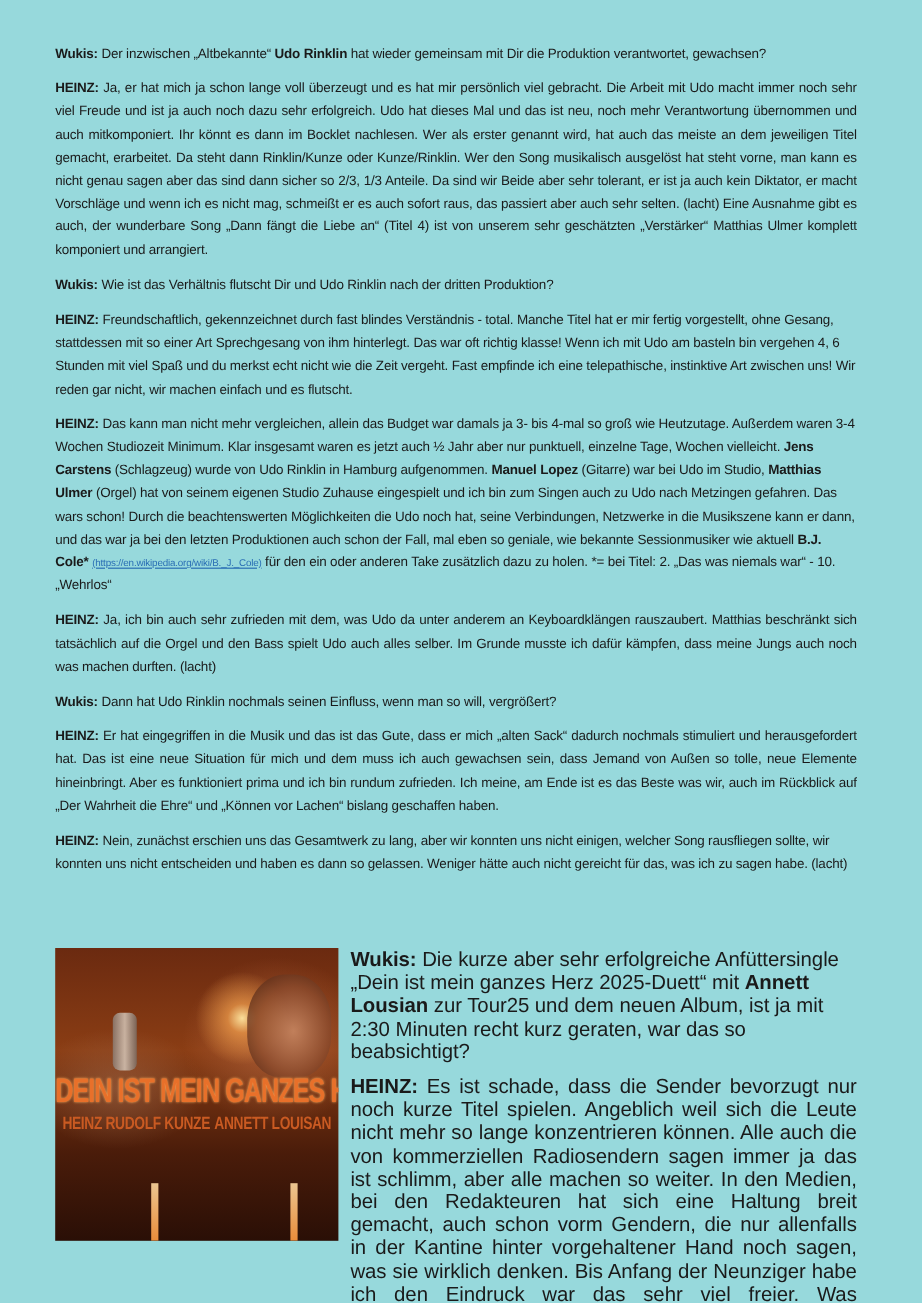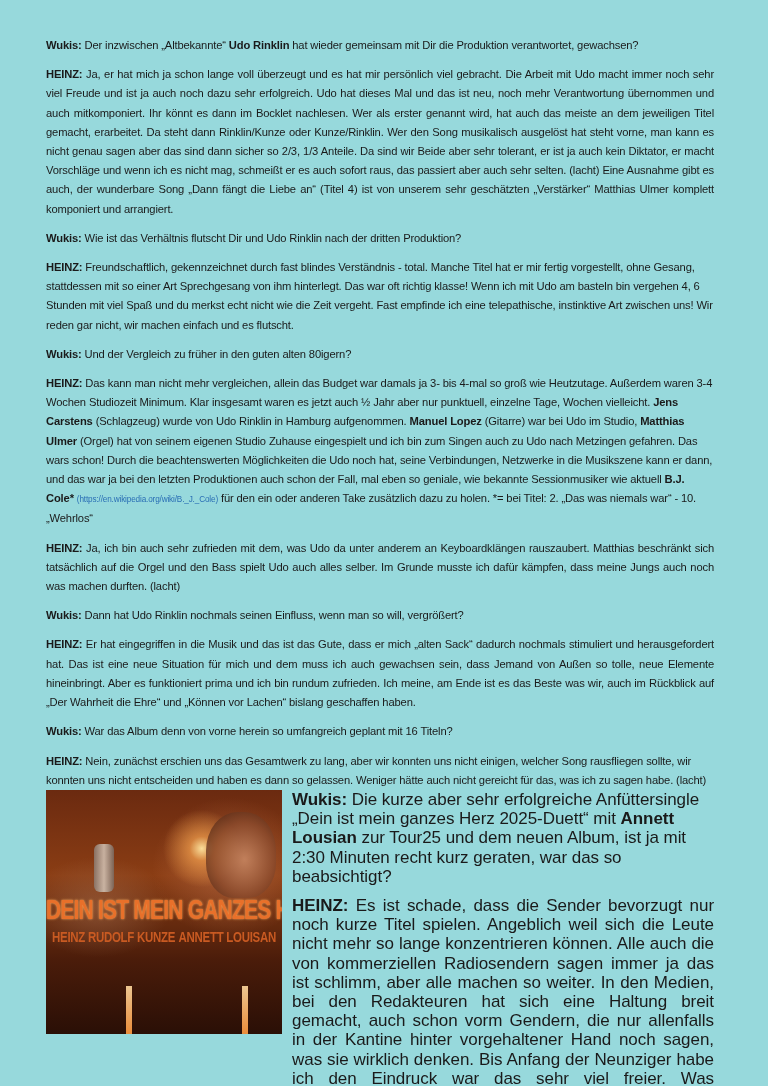--- a/index.html
+++ b/index.html
@@ -11,21 +11,21 @@
     }
     .page {
       position: absolute; left: 46px; top: 36px; width: 668px;
       font-size: 11.2px; line-height: 19.2px;
       letter-spacing: -0.15px;
     }
     .para { margin: 0 0 10px 0; text-align: justify; }
     .para.left { text-align: left; }
     .spk { font-weight: bold; text-align: center; }
     .b { font-weight: bold; }
-    .link { color: #2a6fb5; font-size: 8.2px; }
+    .link { color: #2a6fb5; text-decoration: underline; font-size: 8.2px; }
     .bottom {
       position: absolute; left: 46px; top: 790px; width: 668px; height: 250px;
     }
     .cover {
       position: absolute; left: 0; top: 0; width: 236px; height: 244px;
       background:
         radial-gradient(circle at 66% 24%, rgba(255,230,160,0.95) 0, rgba(255,170,80,0.6) 5%, rgba(160,70,20,0) 16%),
         radial-gradient(ellipse at 78% 32%, rgba(200,120,80,0.55) 0, rgba(120,50,20,0) 30%),
         radial-gradient(ellipse at 22% 48%, rgba(170,120,90,0.45) 0, rgba(60,25,10,0) 28%),
         linear-gradient(180deg, #6b2a10 0%, #8a3d14 35%, #4a1c0a 70%, #2a0f06 100%);
@@ -77,42 +77,34 @@
   </p>
   <p class="para left">
     <span class="spk">Wukis:</span>
     <span>Wie ist das Verhältnis flutscht Dir und Udo Rinklin nach der dritten Produktion?</span>
   </p>
   <p class="para left">
     <span class="spk">HEINZ:</span>
     <span>Freundschaftlich, gekennzeichnet durch fast blindes Verständnis - total. Manche Titel hat er mir fertig vorgestellt, ohne Gesang, stattdessen mit so einer Art Sprechgesang von ihm hinterlegt. Das war oft richtig klasse! Wenn ich mit Udo am basteln bin vergehen 4, 6 Stunden mit viel Spaß und du merkst echt nicht wie die Zeit vergeht. Fast empfinde ich eine telepathische, instinktive Art zwischen uns! Wir reden gar nicht, wir machen einfach und es flutscht.</span>
   </p>
   <p class="para left">
-    <span class="spk">Wukis:</span>
-    <span>Und der Vergleich zu früher in den guten alten 80igern?</span>
-  </p>
-  <p class="para left">
     <span class="spk">HEINZ:</span>
     <span>Das kann man nicht mehr vergleichen, allein das Budget war damals ja 3- bis 4-mal so groß wie Heutzutage.  Außerdem waren 3-4 Wochen Studiozeit Minimum. Klar insgesamt waren es jetzt auch ½ Jahr aber nur punktuell, einzelne Tage, Wochen vielleicht. </span><span class="b">Jens Carstens</span><span> (Schlagzeug) wurde von Udo Rinklin in Hamburg aufgenommen. </span><span class="b">Manuel Lopez</span><span> (Gitarre) war bei Udo im Studio, </span><span class="b">Matthias Ulmer</span><span> (Orgel) hat von seinem eigenen Studio Zuhause eingespielt und ich bin zum Singen auch zu Udo nach Metzingen gefahren. Das wars schon! Durch die beachtenswerten Möglichkeiten die Udo noch hat, seine Verbindungen, Netzwerke in die Musikszene kann er dann, und das war ja bei den letzten Produktionen auch schon der Fall, mal eben so geniale, wie bekannte Sessionmusiker wie aktuell </span><span class="b">B.J. Cole*</span><span> </span><a class="link">(https://en.wikipedia.org/wiki/B._J._Cole)</a><span> für den ein oder anderen Take zusätzlich dazu zu holen. *= bei Titel: 2. „Das was niemals war“ - 10. „Wehrlos“</span>
   </p>
   <p class="para">
     <span class="spk">HEINZ:</span>
     <span>Ja, ich bin auch sehr zufrieden mit dem, was Udo da unter anderem an Keyboardklängen rauszaubert. Matthias beschränkt sich tatsächlich auf die Orgel und den Bass spielt Udo auch alles selber. Im Grunde musste ich dafür kämpfen, dass meine Jungs auch noch was machen durften. (lacht)</span>
   </p>
   <p class="para left">
     <span class="spk">Wukis:</span>
     <span>Dann hat Udo Rinklin nochmals seinen Einfluss, wenn man so will, vergrößert?</span>
   </p>
   <p class="para">
     <span class="spk">HEINZ:</span>
     <span>Er hat eingegriffen in die Musik und das ist das Gute, dass er mich „alten Sack“ dadurch nochmals stimuliert und herausgefordert hat. Das ist eine neue Situation für mich und dem muss ich auch gewachsen sein, dass Jemand von Außen so tolle, neue Elemente hineinbringt. Aber es funktioniert prima und ich bin rundum zufrieden. Ich meine, am Ende ist es das Beste was wir, auch im Rückblick auf „Der Wahrheit die Ehre“ und „Können vor Lachen“ bislang geschaffen haben.</span>
-  </p>
-  <p class="para left">
-    <span class="spk">Wukis:</span>
-    <span>War das Album denn von vorne herein so umfangreich geplant mit 16 Titeln?</span>
   </p>
   <p class="para left">
     <span class="spk">HEINZ:</span>
     <span>Nein, zunächst erschien uns das Gesamtwerk zu lang, aber wir konnten uns nicht einigen, welcher Song rausfliegen sollte, wir konnten uns nicht entscheiden und haben es dann so gelassen. Weniger hätte auch nicht gereicht für das, was ich zu sagen habe. (lacht)</span>
   </p>
 </div>
 
 <div class="bottom">
   <div class="cover">
     <div class="face"></div>

